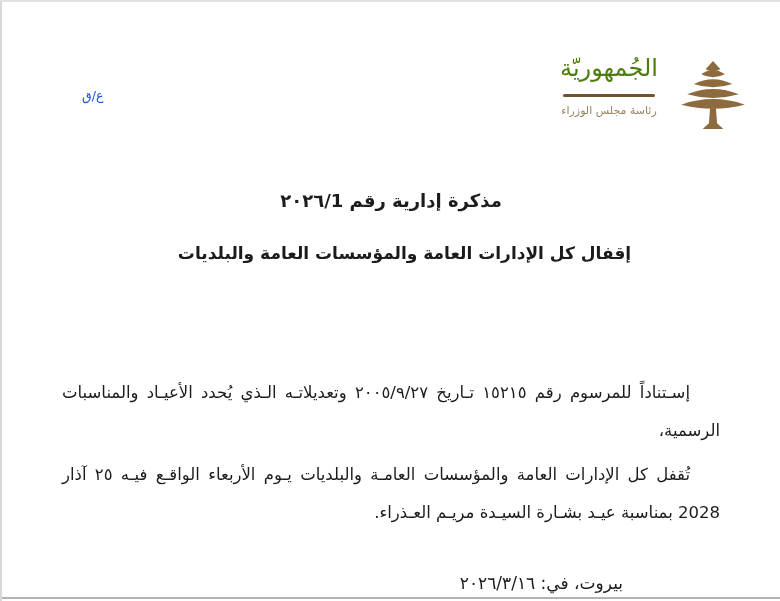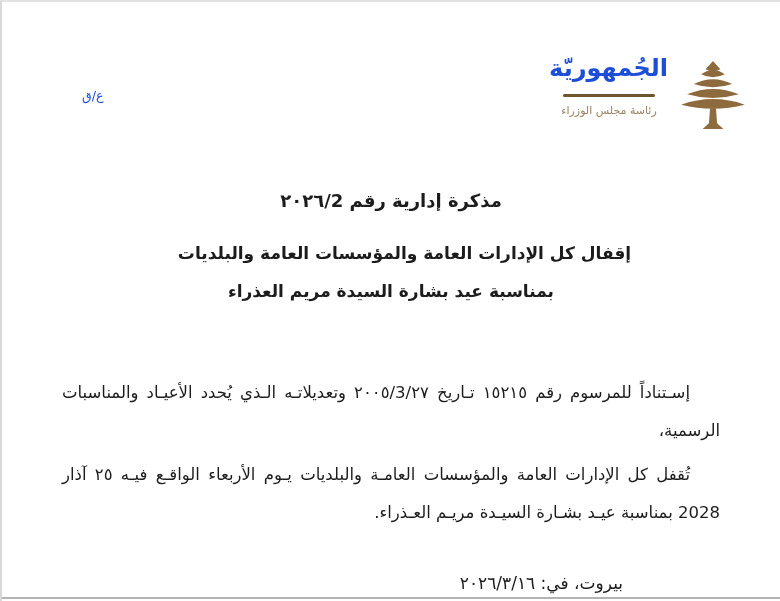--- a/index.html
+++ b/index.html
@@ -43,23 +43,23 @@
     align-items: flex-start;
     gap: 8px;
   }
   .emblem-text {
     width: 118px;
     text-align: center;
     direction: rtl;
   }
   .callig {
     font-size: 24px;
-    font-weight: bold;
+    font-weight: normal;
     line-height: 40px;
-    color: #1d4ed8;
+    color: #4d7c0f;
     letter-spacing: 1px;
   }
   .emblem-divider {
     width: 92px;
     height: 3px;
     background: #6e572f;
     margin: 6px auto 7px auto;
     border-radius: 2px;
   }
   .emblem-subtitle {
@@ -154,28 +154,27 @@
         <path d="M50 2 L60 13 Q50 18 40 13 Z"></path>
         <path d="M34 20 Q50 8 66 20 Q50 28 34 20 Z"></path>
         <path d="M24 33 Q50 20 76 33 Q50 42 24 33 Z"></path>
         <path d="M15 47 Q50 33 85 47 Q50 57 15 47 Z"></path>
         <path d="M7 61 Q50 46 93 61 Q50 72 7 61 Z"></path>
         <path d="M46 66 L54 66 L55.5 86 L64 94 L36 94 L44.5 86 Z"></path>
       </g>
     </svg>
   </div>
 
-  <div class="memo-title">مذكرة إدارية رقم ٢٠٢٦/2</div>
+  <div class="memo-title">مذكرة إدارية رقم ٢٠٢٦/1</div>
 
   <div class="subject1">إقفال كل الإدارات العامة والمؤسسات العامة والبلديات</div>
 
-  <div class="subject2">بمناسبة عيد بشارة السيدة مريم العذراء</div>
 
   <div class="body-text">
-    <p>إسـتناداً للمرسوم رقم ١٥٢١٥ تـاريخ ٢٠٠٥/3/٢٧ وتعديلاتـه الـذي يُحدد الأعيـاد والمناسبات الرسمية،</p>
+    <p>إسـتناداً للمرسوم رقم ١٥٢١٥ تـاريخ ٢٠٠٥/٩/٢٧ وتعديلاتـه الـذي يُحدد الأعيـاد والمناسبات الرسمية،</p>
     <p>تُقفل كل الإدارات العامة والمؤسسات العامـة والبلديات يـوم الأربعاء الواقـع فيـه ٢٥ آذار 2028 بمناسبة عيـد بشـارة السيـدة مريـم العـذراء.</p>
   </div>
 
   <div class="date-line">بيروت، في: ٢٠٢٦/٣/١٦</div>
 
   <div class="bottom-edge"></div>
 
 </div>
 
 </body></html>

